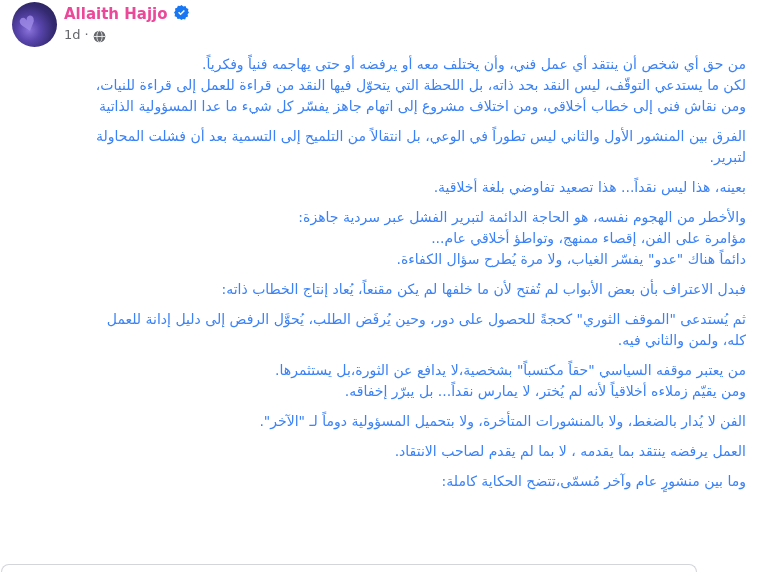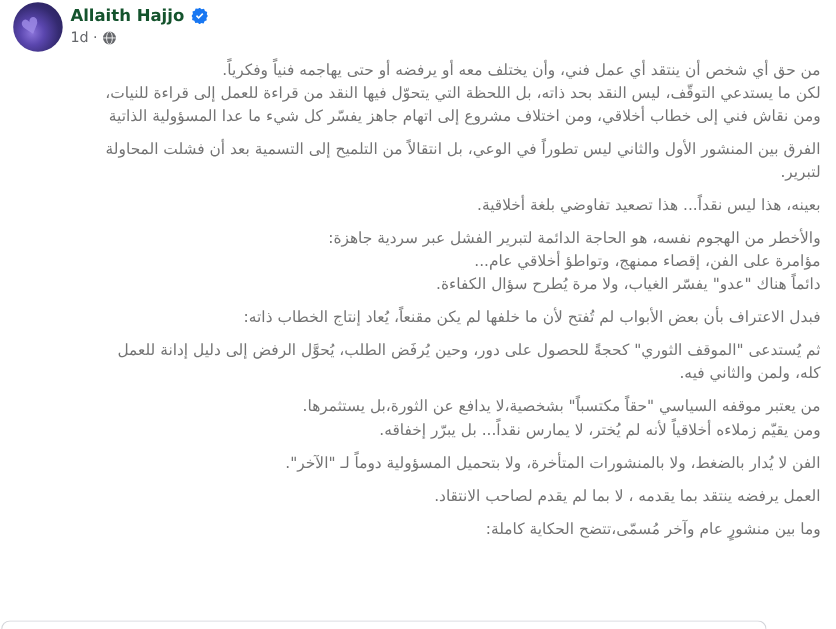--- a/index.html
+++ b/index.html
@@ -31,39 +31,39 @@
   .avatar .heart {
     position: absolute;
     left: 7px; top: 10px;
     font-size: 20px;
     color: #9d8ae6;
     opacity: .85;
     transform: rotate(-18deg);
   }
   .header-meta { margin-left: 7px; padding-top: 2px; }
   .name-row {
-    display: flex; align-items: center; gap: 6px;
-    font-size: 15px; font-weight: bold; color: #14532d;
+    display: flex; gap: 6px;
+    font-size: 15px; font-weight: bold; color: #ec4899;
     line-height: 20px;
   }
   .name-row .author { cursor: pointer; }
   .badge { display: inline-flex; margin-top: 1px; }
   .time-row {
-    display: flex; align-items: center; gap: 4px;
+    display: flex; align-items: flex-end; gap: 4px;
     font-size: 13px; color: #65676b; line-height: 17px;
     margin-top: 2px;
   }
   .time-row .timestamp { cursor: pointer; }
   .dot-sep { color: #65676b; }
   
   .post-body {
     direction: rtl;
     padding: 6px 14px 0 10px;
     font-size: 14px;
-    color: #737373;
+    color: #3b82f6;
   }
   .text-block + .text-block { margin-top: 9px; }
   .text-line {
     line-height: 21px;
     text-align: right;
     white-space: nowrap;
     overflow: visible;
   }
   
   .attachment-edge {

